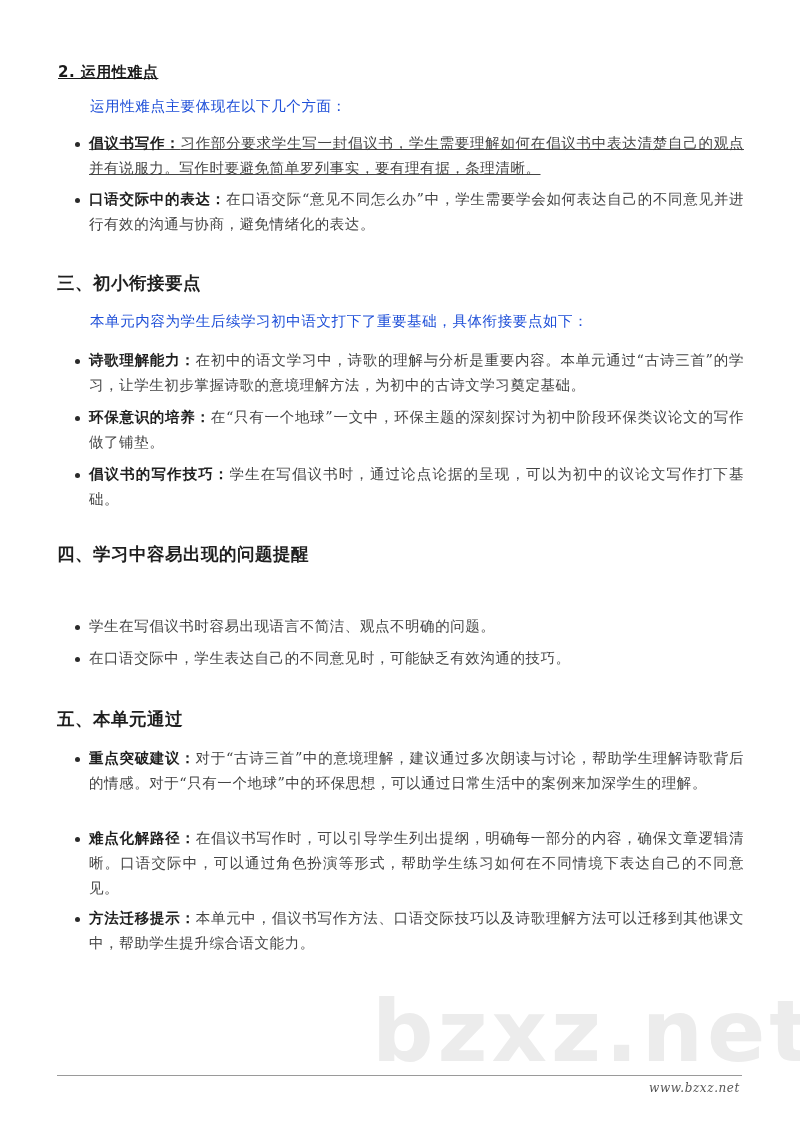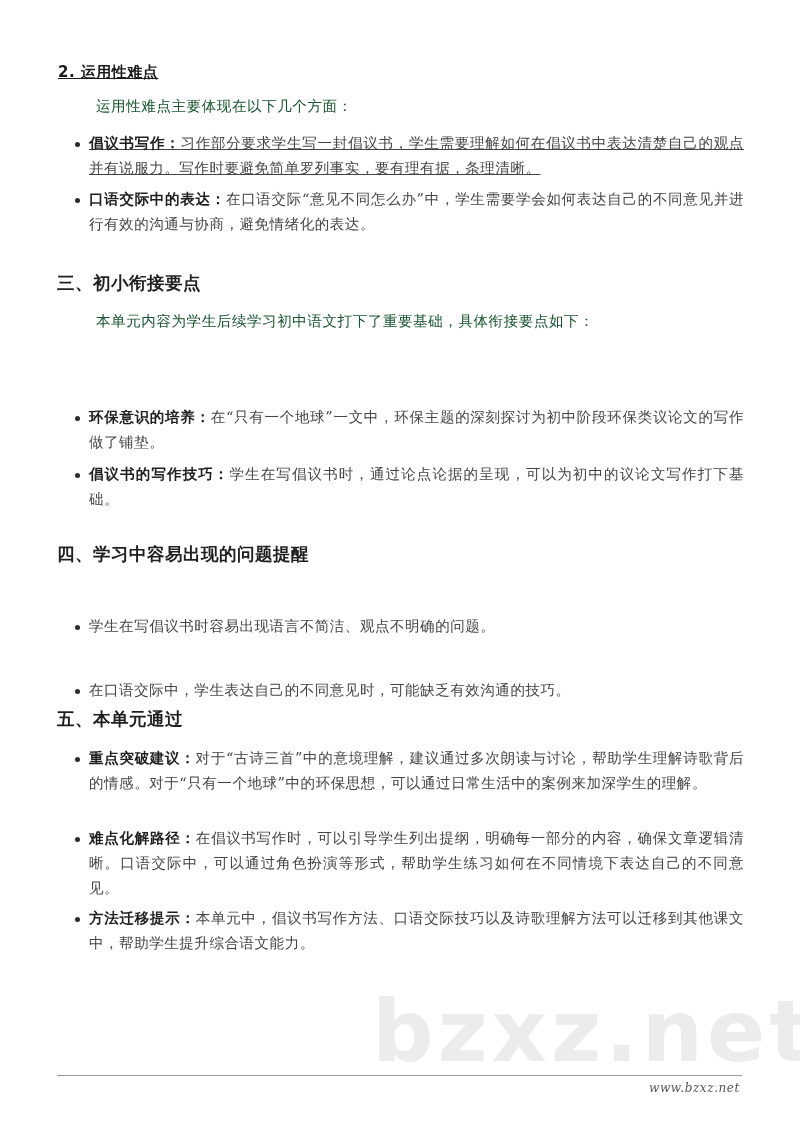--- a/index.html
+++ b/index.html
@@ -33,23 +33,23 @@
       position: absolute;
       left: 57px;
       font-family: Liberation Sans, sans-serif;
       font-weight: bold;
       font-size: 17.5px;
       color: #1f1f1f;
       letter-spacing: 0.5px;
     }
     .intro {
       position: absolute;
-      left: 96px;
+      left: 90px;
       font-size: 14.5px;
-      color: #14532d;
+      color: #1d4ed8;
       letter-spacing: 0.6px;
       white-space: nowrap;
     }
     .bullet {
       position: absolute;
       left: 72px;
       width: 672px;
       font-size: 14.5px;
       line-height: 25px;
       color: #444444;
@@ -116,40 +116,44 @@
   </div>
 
   <div class="bullet" style="top:187px;">
     <span class="dot"></span>
     <span class="label">口语交际中的表达：</span><span>在口语交际“意见不同怎么办”中，学生需要学会如何表达自己的不同意见并进行有效的沟通与协商，避免情绪化的表达。</span>
   </div>
 
   <div class="section-heading" style="top:271px;">三、初小衔接要点</div>
   <div class="intro" style="top:312px;">本单元内容为学生后续学习初中语文打下了重要基础，具体衔接要点如下：</div>
 
+  <div class="bullet" style="top:348px;">
+    <span class="dot"></span>
+    <span class="label">诗歌理解能力：</span><span>在初中的语文学习中，诗歌的理解与分析是重要内容。本单元通过“古诗三首”的学习，让学生初步掌握诗歌的意境理解方法，为初中的古诗文学习奠定基础。</span>
+  </div>
 
   <div class="bullet" style="top:405px;">
     <span class="dot"></span>
     <span class="label">环保意识的培养：</span><span>在“只有一个地球”一文中，环保主题的深刻探讨为初中阶段环保类议论文的写作做了铺垫。</span>
   </div>
 
   <div class="bullet" style="top:462px;">
     <span class="dot"></span>
     <span class="label">倡议书的写作技巧：</span><span>学生在写倡议书时，通过论点论据的呈现，可以为初中的议论文写作打下基础。</span>
   </div>
 
   <div class="section-heading" style="top:542px;">四、学习中容易出现的问题提醒</div>
 
 
   <div class="bullet" style="top:614px;">
     <span class="dot"></span>
     <span>学生在写倡议书时容易出现语言不简洁、观点不明确的问题。</span>
   </div>
 
-  <div class="bullet" style="top:678px;">
+  <div class="bullet" style="top:646px;">
     <span class="dot"></span>
     <span>在口语交际中，学生表达自己的不同意见时，可能缺乏有效沟通的技巧。</span>
   </div>
 
   <div class="section-heading" style="top:707px;">五、本单元通过</div>
 
   <div class="bullet" style="top:826px;">
     <span class="dot"></span>
     <span class="label">难点化解路径：</span><span>在倡议书写作时，可以引导学生列出提纲，明确每一部分的内容，确保文章逻辑清晰。口语交际中，可以通过角色扮演等形式，帮助学生练习如何在不同情境下表达自己的不同意见。</span>
   </div>

